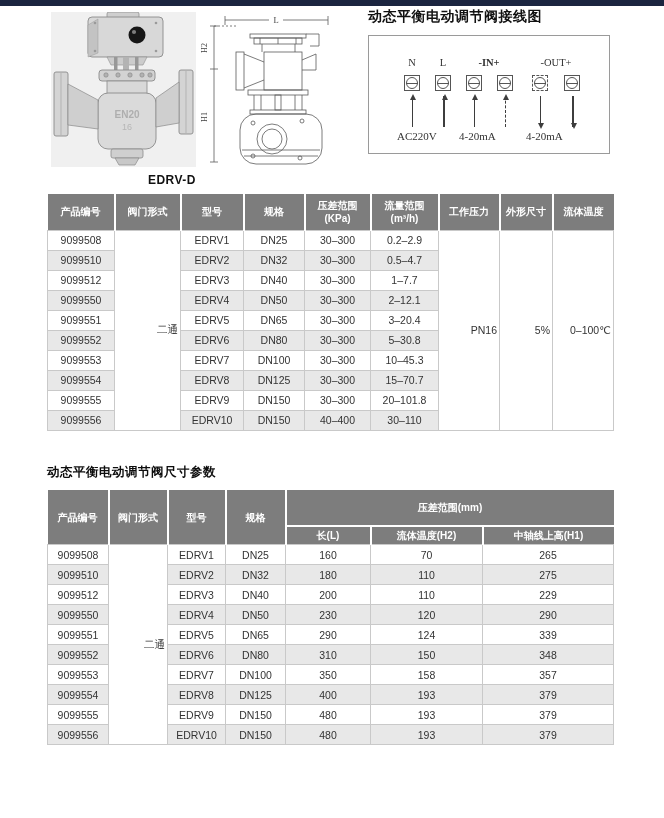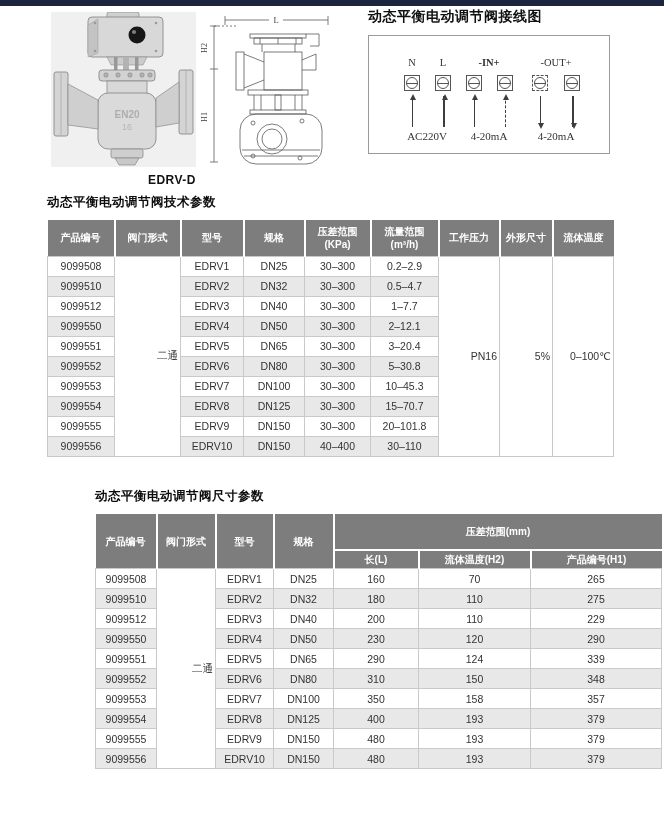--- a/index.html
+++ b/index.html
@@ -24,26 +24,26 @@
   .terminal.dashed { border-style:dashed; }
   .screw { position:relative; width:12px; height:12px; margin:1px auto 0; border:1px solid #555; border-radius:50%; }
   .screw::after { content:""; position:absolute; left:-1px; right:-1px; top:5px; border-top:1px solid #555; }
   .arr { position:absolute; top:60px; height:31px; width:0; border-left:1px solid #3d3d3d; }
   .arr.thick { border-left-width:2px; }
   .arr.dashedline { border-left-style:dashed; }
   .arr.up::before { content:""; position:absolute; top:-2px; left:-3.5px; border:3px solid transparent; border-bottom:6px solid #3d3d3d; border-top:none; }
   .arr.thick.up::before { left:-3px; }
   .arr.down::after { content:""; position:absolute; bottom:-2px; left:-3.5px; border:3px solid transparent; border-top:6px solid #3d3d3d; border-bottom:none; }
   .arr.thick.down::after { left:-3px; }
-  .srclabel { position:absolute; top:94px; font-size:11px; color:#333; text-align:center; font-family:"Liberation Serif","DejaVu Serif",serif; }
+  .srclabel { position:absolute; top:94px; font-size:11px; color:#333; font-family:"Liberation Serif","DejaVu Serif",serif; }
 
   
   .tbl-section { position:absolute; left:47px; width:566px; }
   .tbl-section.one { top:194px; }
-  .tbl-section.two { top:488px;margin-left:48px; }
+  .tbl-section.two { top:464px; }
   .tbl-title { font-size:12.5px; font-weight:bold; color:#0d0d0d; margin-bottom:9px; letter-spacing:0.5px; }
   table { border-collapse:collapse; width:566px; table-layout:fixed; font-size:10.5px; color:#333; }
   th {
     background:#7d7d7d; color:#fff; font-weight:bold; font-size:10px;
     border-right:2px solid #fff; padding:2px 1px; text-align:center;
     vertical-align:middle; white-space:pre-line; line-height:1.3; height:18px;
   }
   th:last-child { border-right:none; }
   th.group { border-bottom:2px solid #fff; }
   thead tr.first th { height:36px; }
@@ -198,21 +198,20 @@
       <div class="arr down" style="left:171px;"></div>
       <div class="arr down thick" style="left:203px;"></div>
 
       <span class="srclabel" style="left:28px;width:60px;">AC220V</span>
       <span class="srclabel" style="left:90px;width:60px;">4-20mA</span>
       <span class="srclabel" style="left:157px;width:60px;">4-20mA</span>
     </div>
   </div>
 
   <div class="tbl-section one">
-    <div class="tbl-title">动态平衡电动调节阀技术参数</div>
     <table id="tech-table">
         <colgroup>
           <col style="width: 67px;">
           <col style="width: 66px;">
           <col style="width: 63px;">
           <col style="width: 61px;">
           <col style="width: 66px;">
           <col style="width: 68px;">
           <col style="width: 61px;">
           <col style="width: 53px;">
@@ -328,21 +327,21 @@
           <tr class="first">
             <th rowspan="2">产品编号</th>
             <th rowspan="2">阀门形式</th>
             <th rowspan="2">型号</th>
             <th rowspan="2">规格</th>
             <th colspan="3" class="group">压差范围(mm)</th>
           </tr>
           <tr>
             <th>长(L)</th>
             <th>流体温度(H2)</th>
-            <th>产品编号(H1)</th>
+            <th>中轴线上高(H1)</th>
           </tr>
         </thead>
         <tbody>
           <tr>
             <td>9099508</td>
             <td rowspan="10" class="merged">二通</td>
             <td>EDRV1</td>
             <td>DN25</td>
             <td>160</td>
             <td>70</td>

